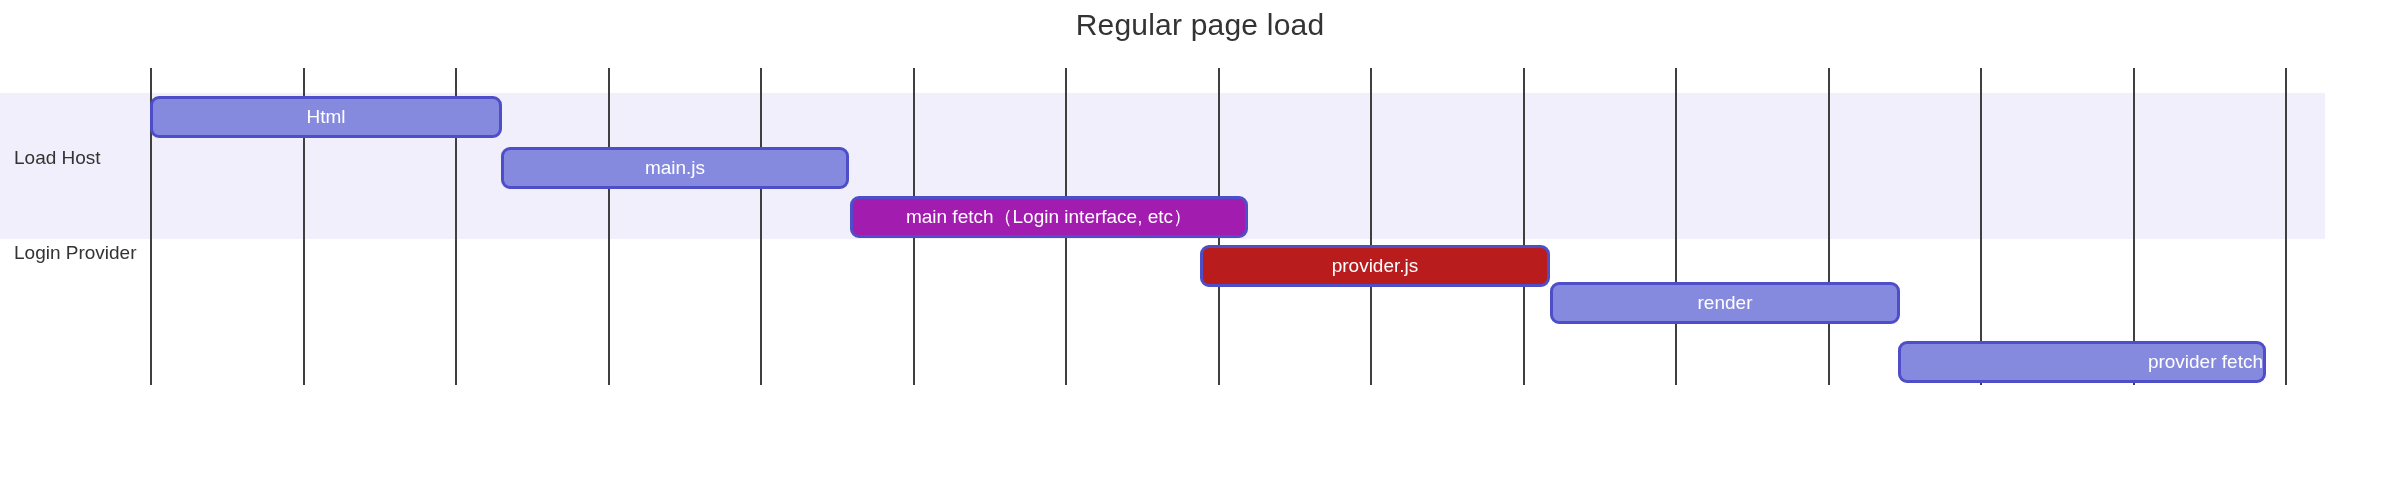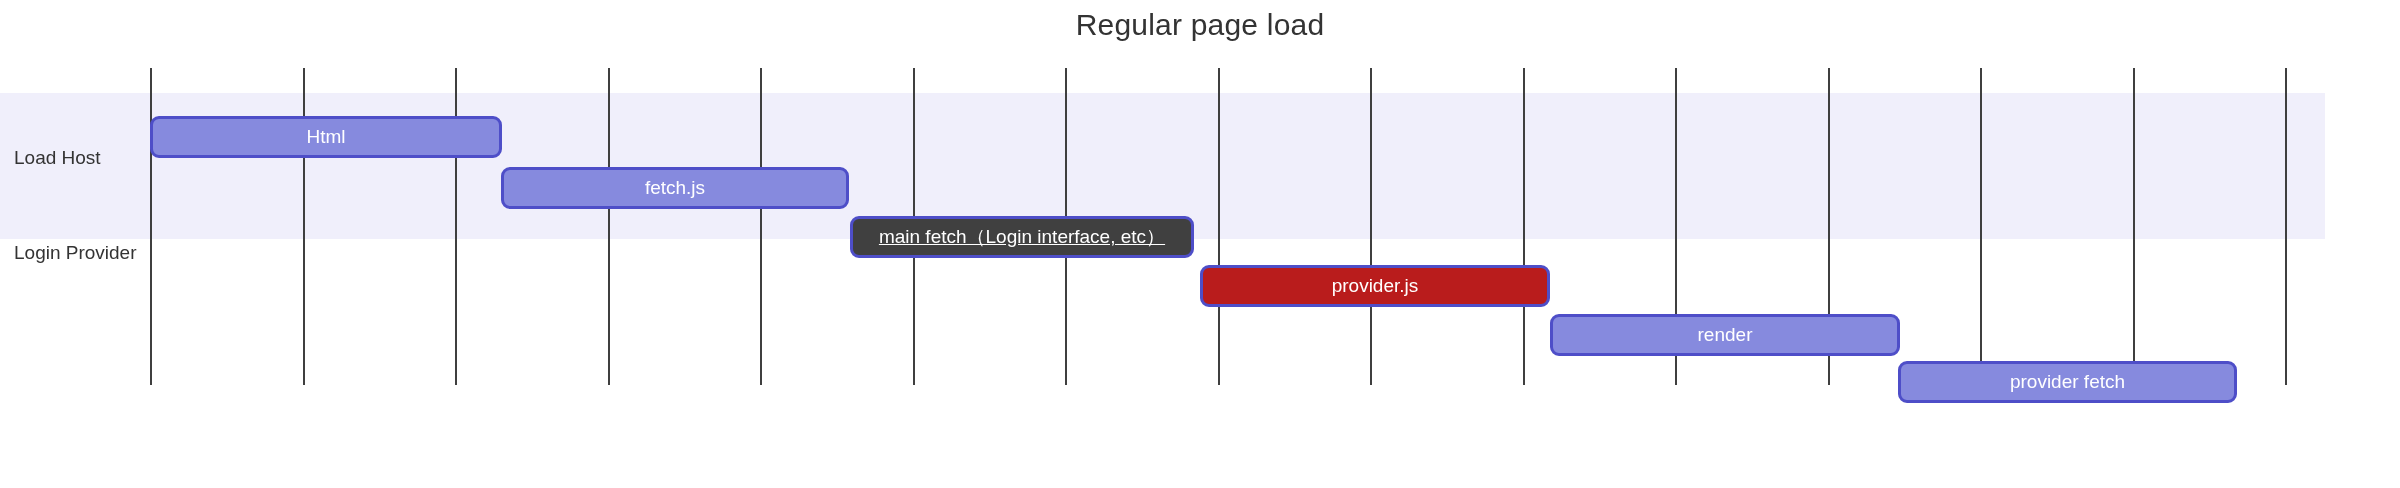--- a/index.html
+++ b/index.html
@@ -51,21 +51,20 @@
     background: #868ade;
     border: 3px solid #4e4ec8;
     border-radius: 9px;
     display: flex;
     align-items: center;
     justify-content: center;
     color: #ffffff;
     font-size: 19px;
     white-space: nowrap;
     overflow: visible;
-    margin-top: 20px;
   }
   .task-label {
     pointer-events: none;
   }
 </style>
 </head>
 <body>
 
 <div id="root">
 
@@ -93,29 +92,29 @@
     </div>
   <div id="labels-layer">
       <div class="section-label" style="left: 14px; top: 103px; color: rgb(51, 51, 51);">Load Host</div>
       <div class="section-label" style="left: 14px; top: 198px; color: rgb(51, 51, 51);">Login Provider</div>
     </div>
   <div id="bars-layer">
       <div class="task-bar" style="left: 150px; width: 352px; top: 96px; height: 42px; background: rgb(134, 138, 222); border-color: rgb(78, 78, 200); color: rgb(255, 255, 255);">
         <span class="task-label">Html</span>
       </div>
       <div class="task-bar" style="left: 501px; width: 348px; top: 147px; height: 42px; background: rgb(134, 138, 222); border-color: rgb(78, 78, 200); color: rgb(255, 255, 255);">
-        <span class="task-label">fetch.js</span>
+        <span class="task-label">main.js</span>
       </div>
-      <div class="task-bar" style="left: 850px; width: 344px; top: 196px; height: 42px; background: #404040; border-color: rgb(78, 78, 200); color: rgb(255, 255, 255); text-decoration: underline;">
+      <div class="task-bar" style="left: 850px; width: 398px; top: 196px; height: 42px; background: #a21caf; border-color: rgb(78, 78, 200); color: rgb(255, 255, 255);">
         <span class="task-label">main fetch（Login interface, etc）</span>
       </div>
       <div class="task-bar" style="left: 1200px; width: 350px; top: 245px; height: 42px; background: #b91c1c; border-color: rgb(78, 78, 200); color: rgb(255, 255, 255);">
         <span class="task-label">provider.js</span>
       </div>
-      <div class="task-bar" style="left: 1550px; width: 350px; top: 294px; height: 42px; background: rgb(134, 138, 222); border-color: rgb(78, 78, 200); color: rgb(255, 255, 255); justify-content: center;">
+      <div class="task-bar" style="left: 1550px; width: 350px; top: 282px; height: 42px; background: rgb(134, 138, 222); border-color: rgb(78, 78, 200); color: rgb(255, 255, 255); justify-content: center;">
         <span class="task-label">render</span>
       </div>
-      <div class="task-bar" style="left: 1898px; width: 339px; top: 341px; height: 42px; background: rgb(134, 138, 222); border-color: rgb(78, 78, 200); color: rgb(255, 255, 255);">
+      <div class="task-bar" style="left: 1898px; width: 368px; top: 341px; height: 42px; background: rgb(134, 138, 222); border-color: rgb(78, 78, 200); color: rgb(255, 255, 255); justify-content: flex-end;">
         <span class="task-label">provider fetch</span>
       </div>
     </div>
 
 </div>
 
 </body></html>

